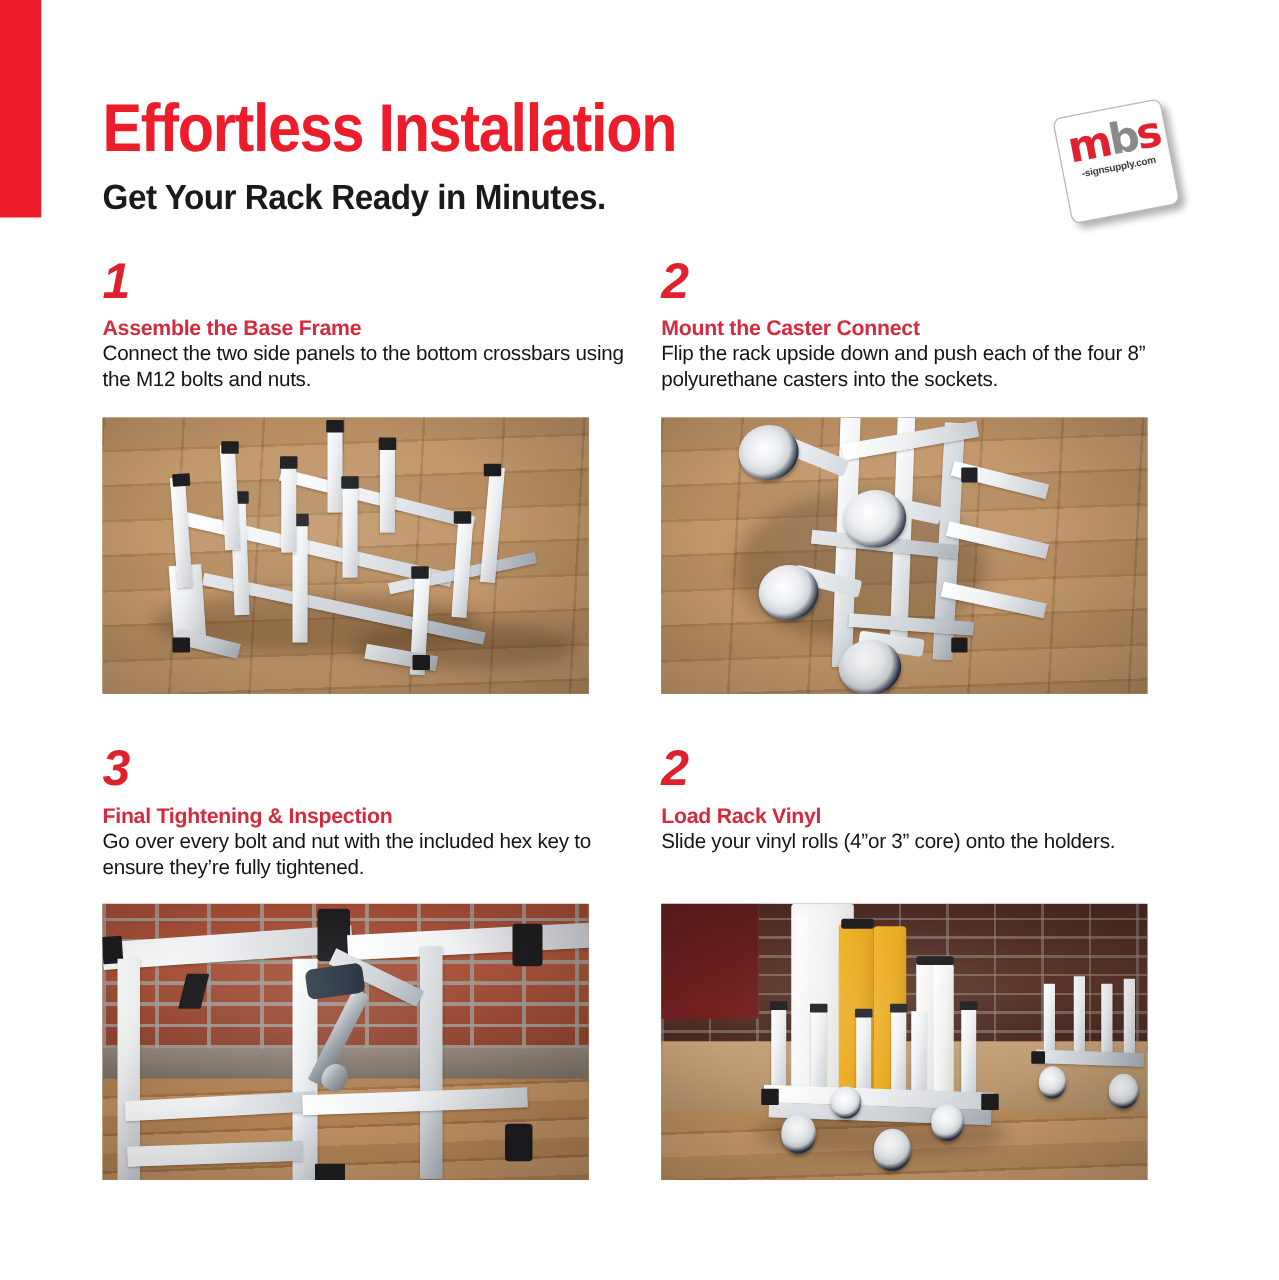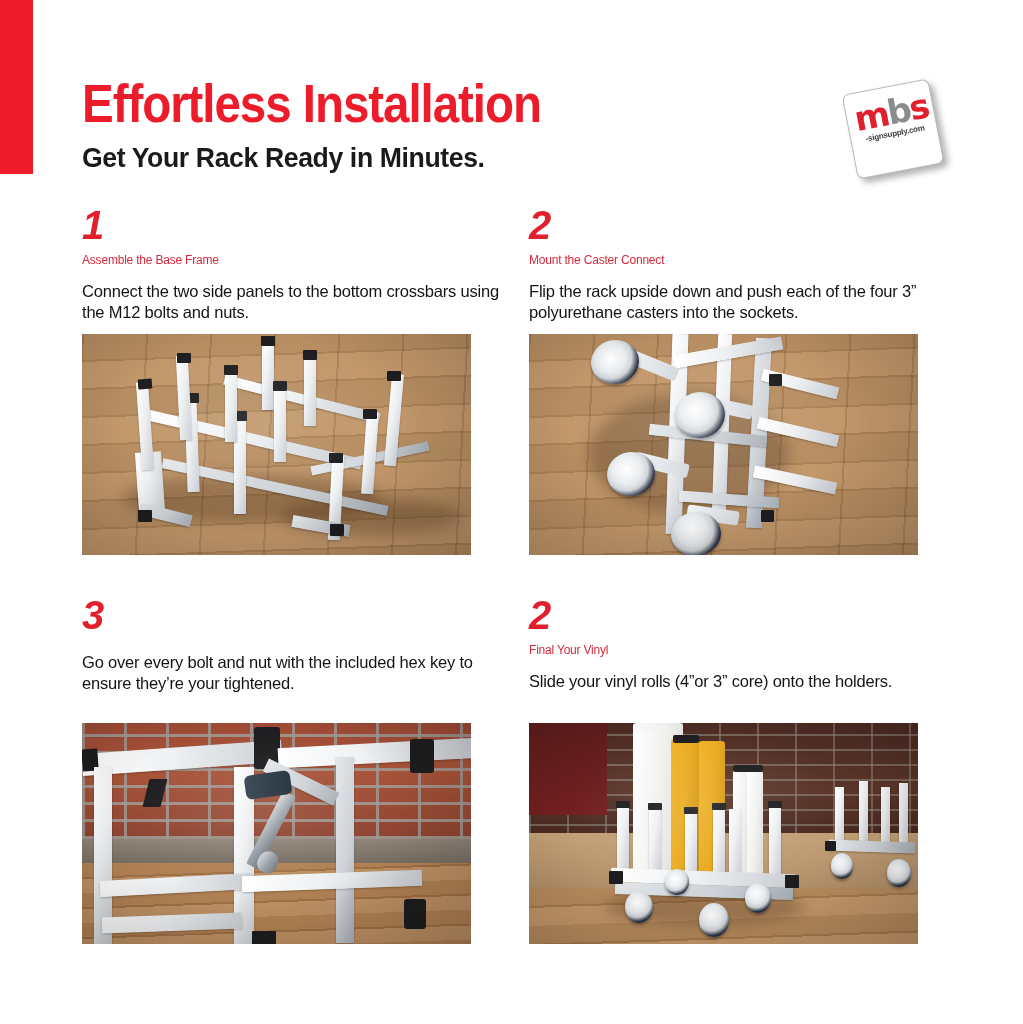--- a/index.html
+++ b/index.html
@@ -116,33 +116,33 @@
   .step-num {
     font-size: 40px;
     font-weight: 800;
     font-style: italic;
     color: #e1202e;
     line-height: 0.95;
     letter-spacing: -1px;
     height: 42px;
   }
   .step-title {
-    font-size: 12px;
-    font-weight: 400;
+    font-size: 17px;
+    font-weight: 700;
     color: #d6293c;
     line-height: 1.1;
     margin-top: 6px;
     letter-spacing: -0.2px;
   }
   .step-desc {
     font-size: 16.5px;
     font-weight: 400;
     color: #141414;
     line-height: 1.28;
-    margin-top: 14px;
+    margin-top: 0;
     letter-spacing: -0.2px;
   }
 
   
   .photo {
     position: absolute;
     width: 389px;
     height: 221px;
     overflow: hidden;
     background: #8a6a46;
@@ -299,31 +299,32 @@
 
   <div class="step step-col-left step-row-top">
     <div class="step-num">1</div>
     <div class="step-title">Assemble the Base Frame</div>
     <div class="step-desc">Connect the two side panels to the bottom crossbars using the M12 bolts and nuts.</div>
   </div>
 
   <div class="step step-col-right step-row-top">
     <div class="step-num">2</div>
     <div class="step-title">Mount the Caster Connect</div>
-    <div class="step-desc">Flip the rack upside down and push each of the four 3” polyurethane casters into the sockets.</div>
+    <div class="step-desc">Flip the rack upside down and push each of the four 8” polyurethane casters into the sockets.</div>
   </div>
 
   <div class="step step-col-left step-row-bottom">
     <div class="step-num">3</div>
-    <div class="step-desc">Go over every bolt and nut with the included hex key to ensure they’re your tightened.</div>
+    <div class="step-title">Final Tightening &amp; Inspection</div>
+    <div class="step-desc">Go over every bolt and nut with the included hex key to ensure they’re fully tightened.</div>
   </div>
 
   <div class="step step-col-right step-row-bottom">
     <div class="step-num">2</div>
-    <div class="step-title">Final Your Vinyl</div>
+    <div class="step-title">Load Rack Vinyl</div>
     <div class="step-desc">Slide your vinyl rolls (4”or 3” core) onto the holders.</div>
   </div>
 
   <div class="photo photo-1" aria-label="White metal rack base frame with black end caps assembled on a wooden floor">
     <div class="wood"></div>
     <div class="shadowblob" style="left:40px; top:140px; width:260px; height:48px;"></div>
     <div class="shadowblob" style="left:200px; top:165px; width:180px; height:36px;"></div>
 
     <div class="bar" style="left:62px; top:100px; width:220px; height:11px; transform:rotate(13deg);"></div>
     <div class="bar-d" style="left:78px; top:148px; width:230px; height:10px; transform:rotate(12deg);"></div>

